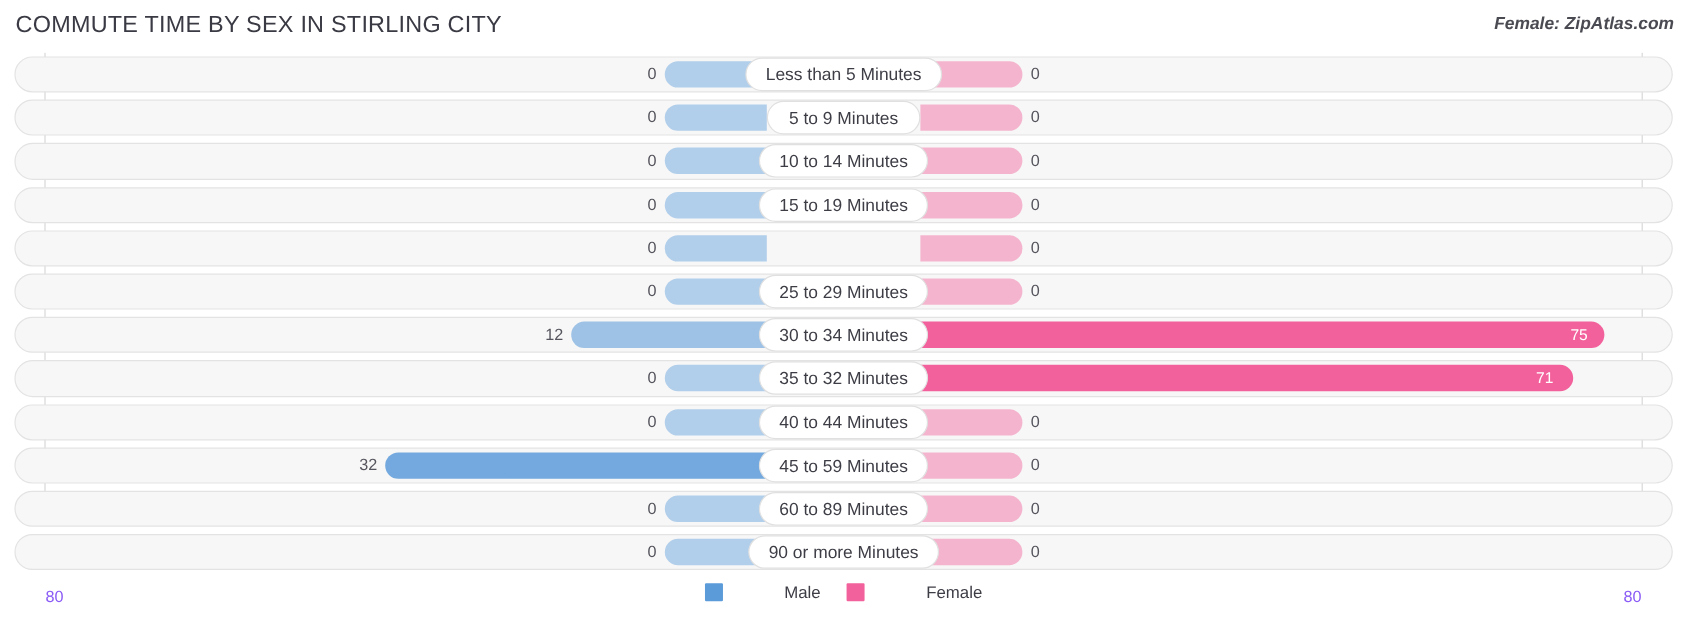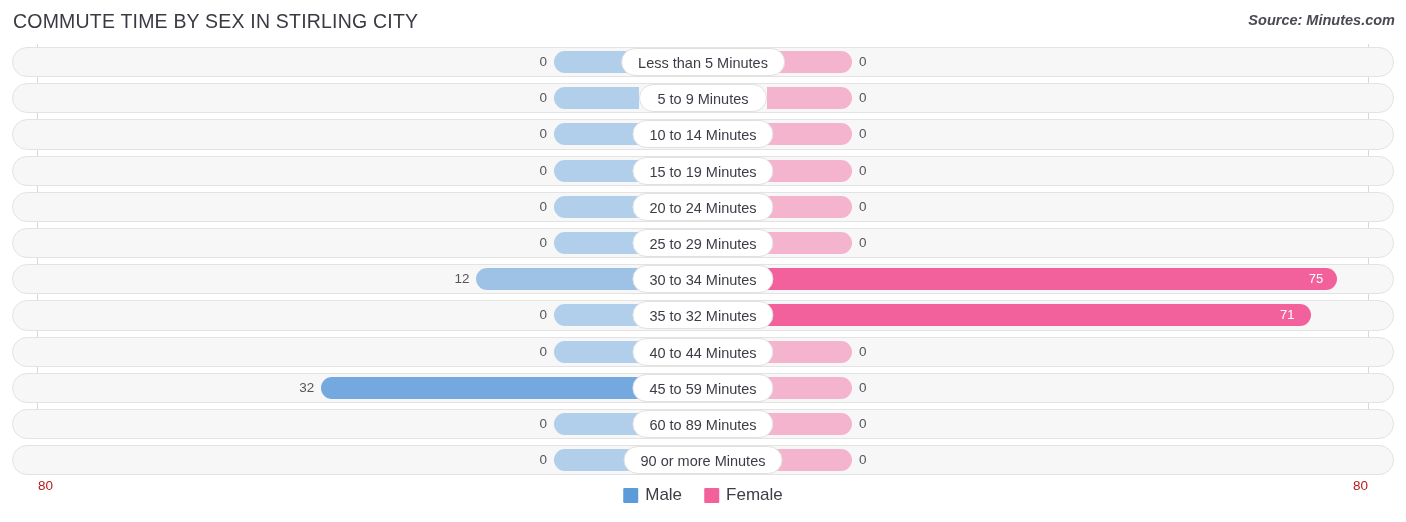--- a/index.html
+++ b/index.html
@@ -148,23 +148,23 @@
   
   .footer {
     position: absolute;
     left: 0;
     right: 0;
     top: 478px;
     height: 44px;
   }
   .axis-label {
     position: absolute;
-    top: 0;
+    top: 12px;
     font-size: 13.5px;
-    color: #b91c1c;
+    color: #8b5cf6;
   }
   .axis-label.left  { left: 38px; }
   .axis-label.right { right: 38px; }
 
   .legend {
     position: absolute;
     left: 50%;
     top: 7px;
     transform: translateX(-50%);
     display: flex;
@@ -177,30 +177,31 @@
     align-items: center;
     gap: 7px;
   }
   .swatch {
     width: 15px;
     height: 15px;
     border-radius: 1px;
     display: inline-block;
   }
   .legend-text {
-    font-size: 17px;
+    font-size: 14px;
     color: #3d3d46;
+    margin-left: 44px;
   }
 </style>
 </head>
 <body>
 
 <div class="header">
   <div class="chart-title">COMMUTE TIME BY SEX IN STIRLING CITY</div>
-  <div class="source">Source: Minutes.com</div>
+  <div class="source">Female: ZipAtlas.com</div>
 </div>
 
 <div class="plot">
   <div class="gridline left"></div>
   <div class="gridline right"></div>
   <div class="rows" id="rows">
       <div class="row">
         <div class="track"></div>
         <div class="bar male" style="width: 85px; background: rgb(91, 155, 217); opacity: 0.45;"></div>
         <div class="bar female" style="width: 85px; background: rgb(242, 97, 155); opacity: 0.45;"></div>
@@ -231,21 +232,20 @@
         <div class="val male" style="left: 547px;">0</div>
         <div class="val female" style="left: 859px;">0</div>
         <div class="pill">15 to 19 Minutes</div>
       </div>
       <div class="row">
         <div class="track"></div>
         <div class="bar male" style="width: 85px; background: rgb(91, 155, 217); opacity: 0.45;"></div>
         <div class="bar female" style="width: 85px; background: rgb(242, 97, 155); opacity: 0.45;"></div>
         <div class="val male" style="left: 547px;">0</div>
         <div class="val female" style="left: 859px;">0</div>
-        <div class="pill">20 to 24 Minutes</div>
       </div>
       <div class="row">
         <div class="track"></div>
         <div class="bar male" style="width: 85px; background: rgb(91, 155, 217); opacity: 0.45;"></div>
         <div class="bar female" style="width: 85px; background: rgb(242, 97, 155); opacity: 0.45;"></div>
         <div class="val male" style="left: 547px;">0</div>
         <div class="val female" style="left: 859px;">0</div>
         <div class="pill">25 to 29 Minutes</div>
       </div>
       <div class="row">

